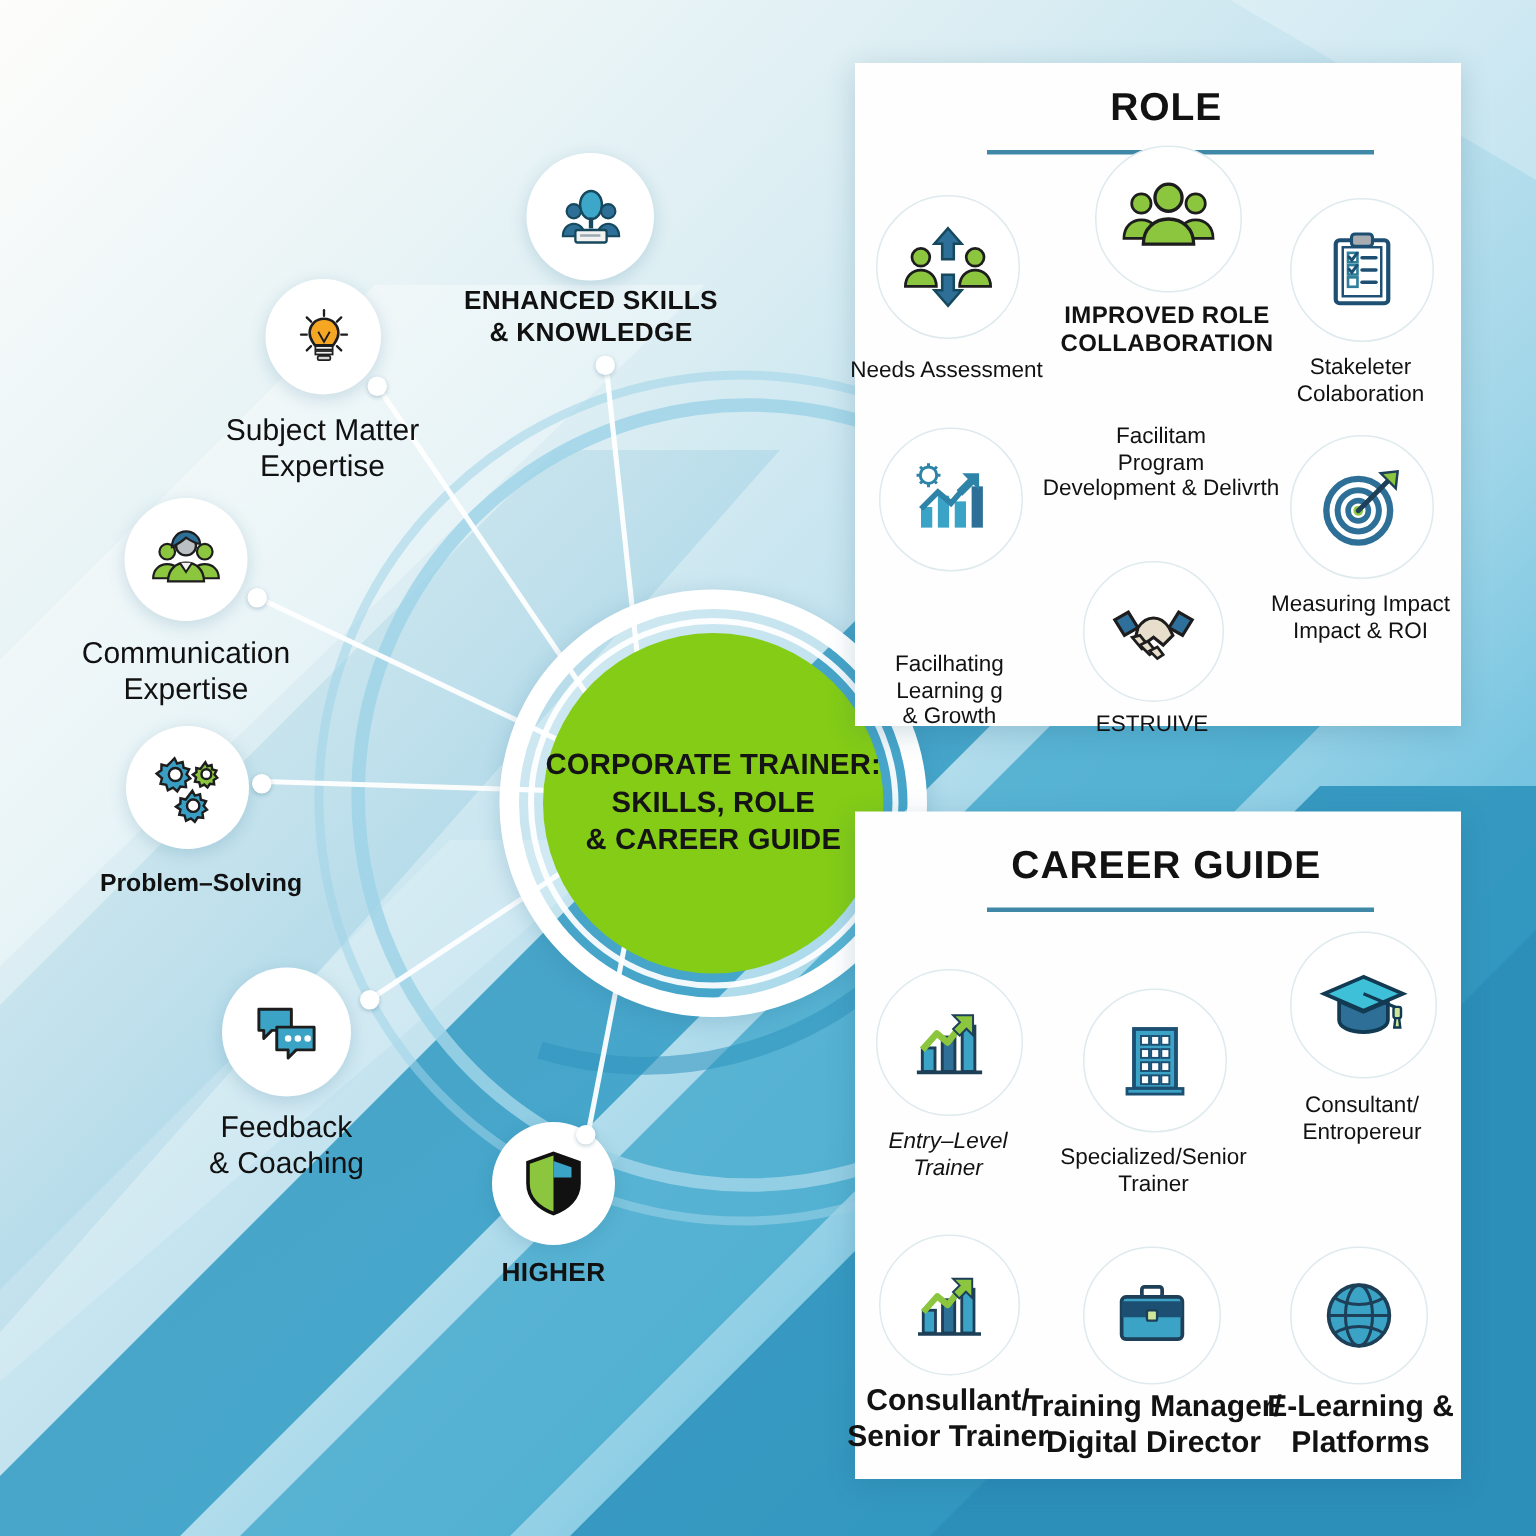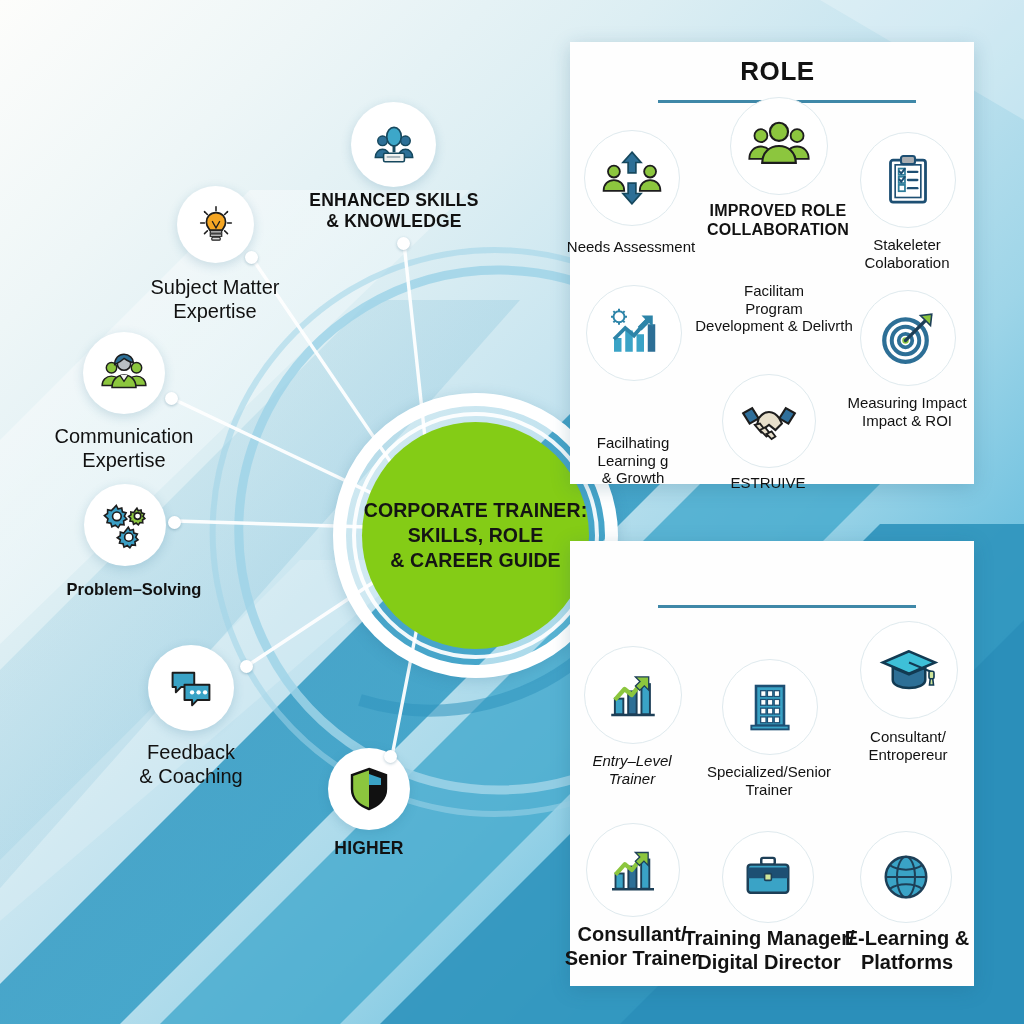--- a/index.html
+++ b/index.html
@@ -339,20 +339,21 @@
           <path d="M22 26L42 6" stroke="#1d3f57" stroke-width="2.6" stroke-linecap="round"></path>
           <path d="M34 6l9-1-1 9-4-4z" fill="#8cc63e" stroke="#1d3f57" stroke-width="1.3"></path>
         </svg>
       </div>
       <div class="cell-label reg w200" style="left:337px;top:352px;">Measuring Impact
 Impact &amp; ROI</div>
     </div>
   </div>
 
   <div class="panel" id="career-panel" style="left:570px;top:541px;width:404px;height:445px;">
+    <div class="panel-title" style="top:20px;">CAREER GUIDE</div>
     <div class="panel-rule" style="left:88px;top:64px;width:258px;"></div>
 
     <div class="cell">
       <div class="cell-circle" style="left:14px;top:105px;width:96px;height:96px;">
         <svg width="58" height="58" viewBox="0 0 48 48">
           <g fill="#3aa3c6" stroke="#1d3f57" stroke-width="1.6">
             <rect x="9" y="27" width="7" height="13"></rect>
             <rect x="20" y="21" width="7" height="19" fill="#2d6f96"></rect>
             <rect x="31" y="15" width="7" height="25"></rect>
           </g>

